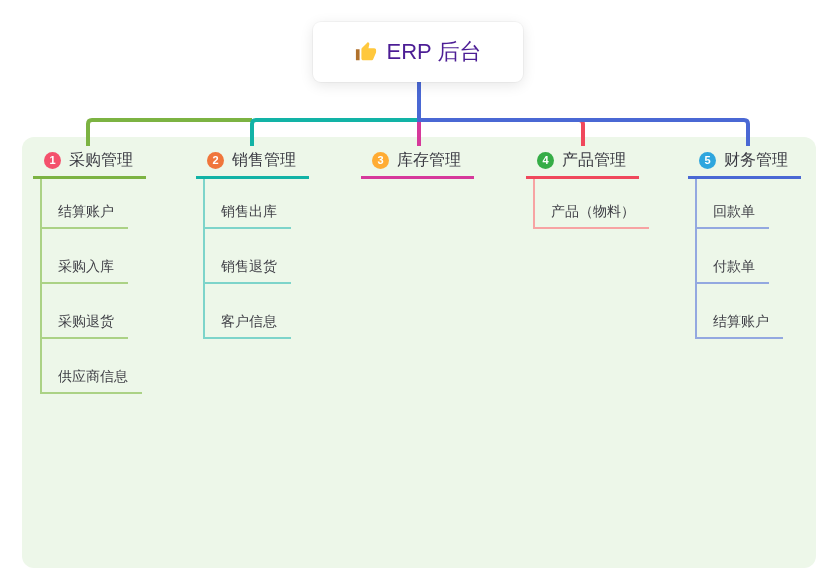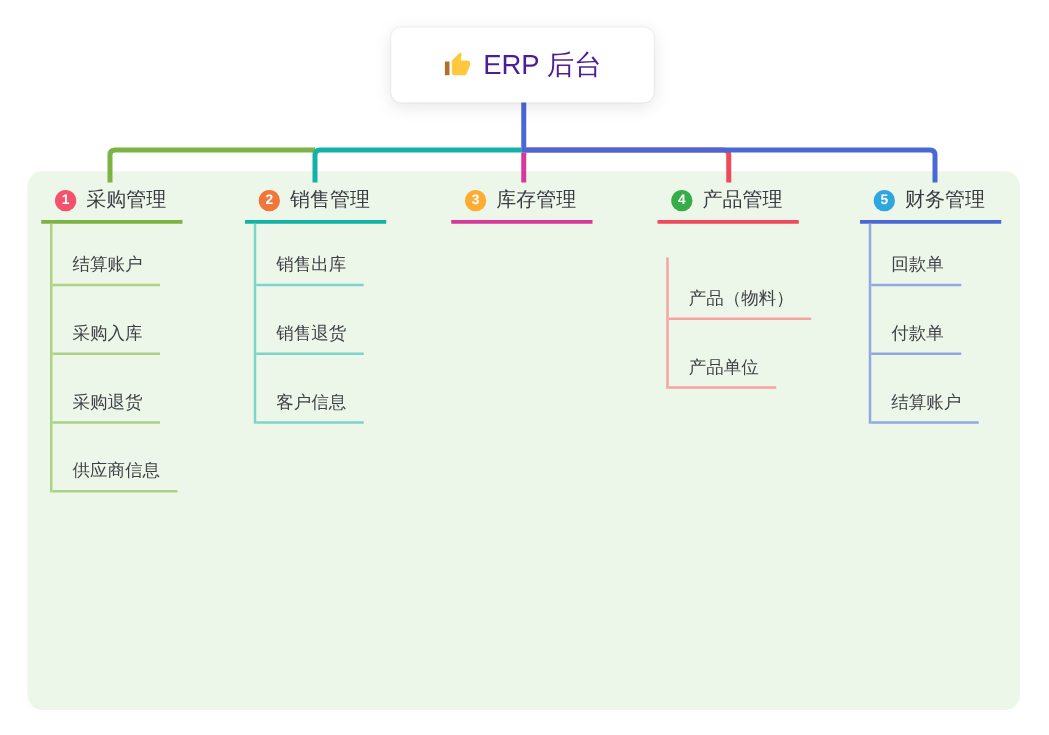--- a/index.html
+++ b/index.html
@@ -97,25 +97,22 @@
           <span class="badge" style="background: rgb(255, 172, 51);">3</span>
           <span>库存管理</span>
         </div>
       </div>
       <div class="branch" style="left: 526px;">
         <div class="branch-title" style="border-bottom-color: rgb(240, 72, 92);">
           <span class="badge" style="background: rgb(54, 173, 71);">4</span>
           <span>产品管理</span>
         </div>
         <div class="children" style="border-left-color: rgb(247, 163, 163);">
-          <div class="child" style="border-bottom-color: rgb(247, 163, 163); margin-top: 27px;">
+          <div class="child" style="border-bottom-color: rgb(247, 163, 163);">
             <span>产品（物料）</span>
-          </div>
-          <div class="child" style="border-bottom-color: rgb(247, 163, 163);">
-            <span>产品单位</span>
           </div>
         </div>
       </div>
       <div class="branch" style="left: 688px;">
         <div class="branch-title" style="border-bottom-color: rgb(74, 104, 212);">
           <span class="badge" style="background: rgb(46, 166, 222);">5</span>
           <span>财务管理</span>
         </div>
         <div class="children" style="border-left-color: rgb(147, 168, 224);">
           <div class="child" style="border-bottom-color: rgb(147, 168, 224); font-family: Liberation Mono, monospace;">

